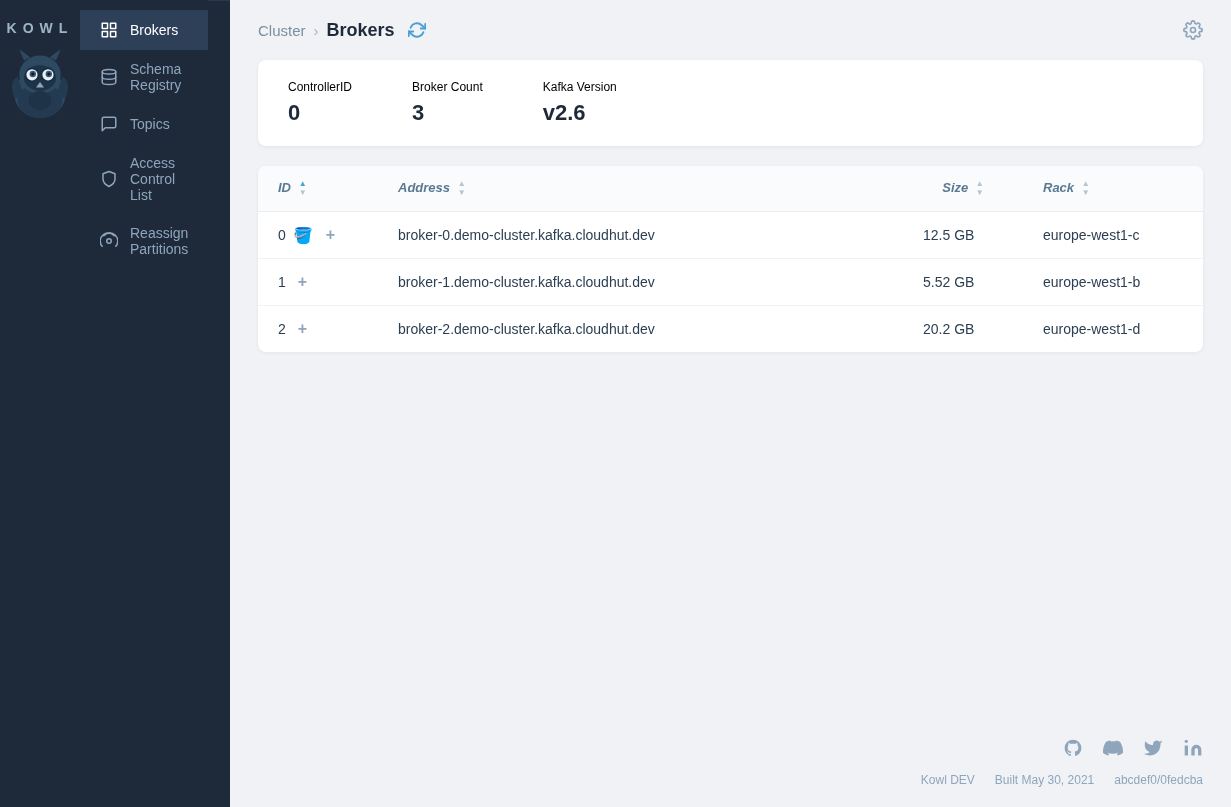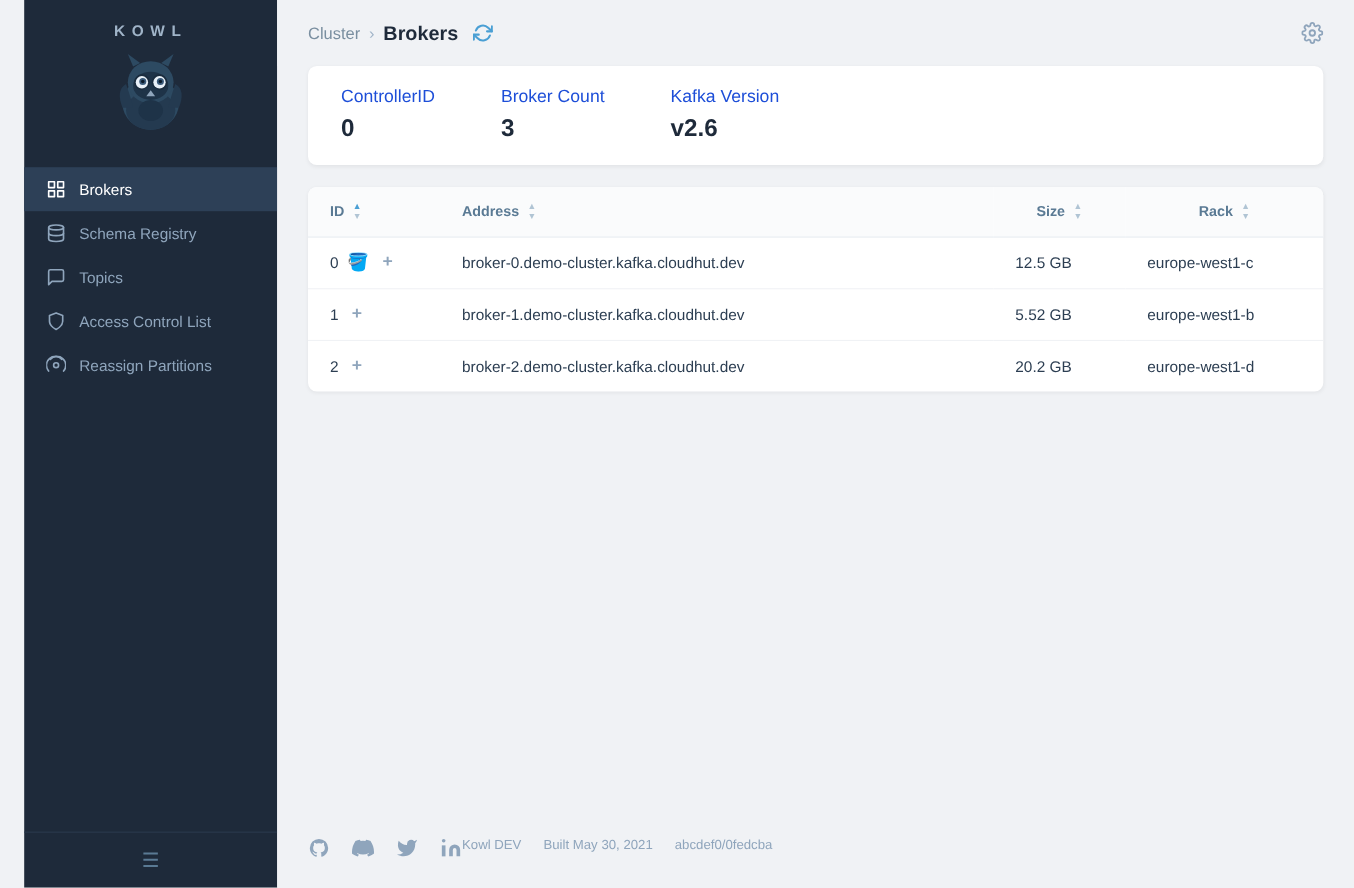--- a/index.html
+++ b/index.html
@@ -4,23 +4,21 @@
   <style>
     * { box-sizing: border-box; margin: 0; padding: 0; }
     body { font-family: -apple-system, BlinkMacSystemFont, 'Segoe UI', sans-serif; display: flex; height: 100vh; background: #f0f2f5; overflow: hidden; }
 
     
     .sidebar {
       width: 230px;
       min-width: 230px;
       background: #1e2a3a;
       display: flex;
-      flex-direction: column;
       height: 100vh;
-      margin-left: 22px;
     }
     .sidebar-logo {
       display: flex;
       flex-direction: column;
       align-items: center;
       padding: 20px 0 16px;
     }
     .logo-text {
       color: #a0b4c8;
       letter-spacing: 6px;
@@ -119,21 +117,21 @@
     .stats-card {
       background: #ffffff;
       border-radius: 8px;
       margin: 0 28px 20px;
       padding: 20px 30px;
       display: flex;
       gap: 60px;
       box-shadow: 0 1px 4px rgba(0,0,0,0.06);
     }
     .stat-item {}
-    .stat-label { font-size: 16px; color: #1d4ed8; margin-bottom: 6px; }
+    .stat-label { font-size: 12px; color: #000000; margin-bottom: 6px; }
     .stat-value { font-size: 22px; font-weight: 600; color: #1e2a3a; }
 
     
     .table-card {
       background: #ffffff;
       border-radius: 8px;
       margin: 0 28px;
       box-shadow: 0 1px 4px rgba(0,0,0,0.06);
       overflow: hidden;
     }
@@ -145,20 +143,21 @@
       border-bottom: 1px solid #e8edf2;
     }
     th {
       padding: 14px 20px;
       text-align: left;
       font-size: 13px;
       font-weight: 600;
       color: #5a7a94;
       background: #fafbfc;
       white-space: nowrap;
+      font-style: italic;
     }
     th .sort-icons {
       display: inline-flex;
       flex-direction: column;
       margin-left: 4px;
       vertical-align: middle;
       gap: 1px;
     }
     th .sort-icons span { font-size: 8px; color: #b0c4d4; line-height: 1; }
     th .sort-icons span.active { color: #4a9fd4; }
@@ -181,21 +180,23 @@
       line-height: 1;
       padding: 2px 4px;
     }
     .bucket-icon { color: #8fa5bc; font-size: 16px; }
 
     
     .footer {
       margin-top: auto;
       padding: 40px 28px 20px;
       display: flex;
-      align-items: flex-start;
+      flex-direction: column;
+      align-items: flex-end;
+      gap: 10px;
     }
     .footer-icons {
       display: flex;
       gap: 20px;
     }
     .footer-icon {
       color: #8fa5bc;
       font-size: 20px;
       cursor: pointer;
       text-decoration: none;
@@ -363,21 +364,21 @@
               <span>▼</span>
             </span>
           </th>
           <th style="width:120px;text-align:center;">
             <span>Size</span>
             <span class="sort-icons">
               <span>▲</span>
               <span>▼</span>
             </span>
           </th>
-          <th style="width:180px;text-align:center;">
+          <th style="width:180px;">
             <span>Rack</span>
             <span class="sort-icons">
               <span>▲</span>
               <span>▼</span>
             </span>
           </th>
         </tr>
       </thead>
       <tbody id="table-body">
       <tr>

